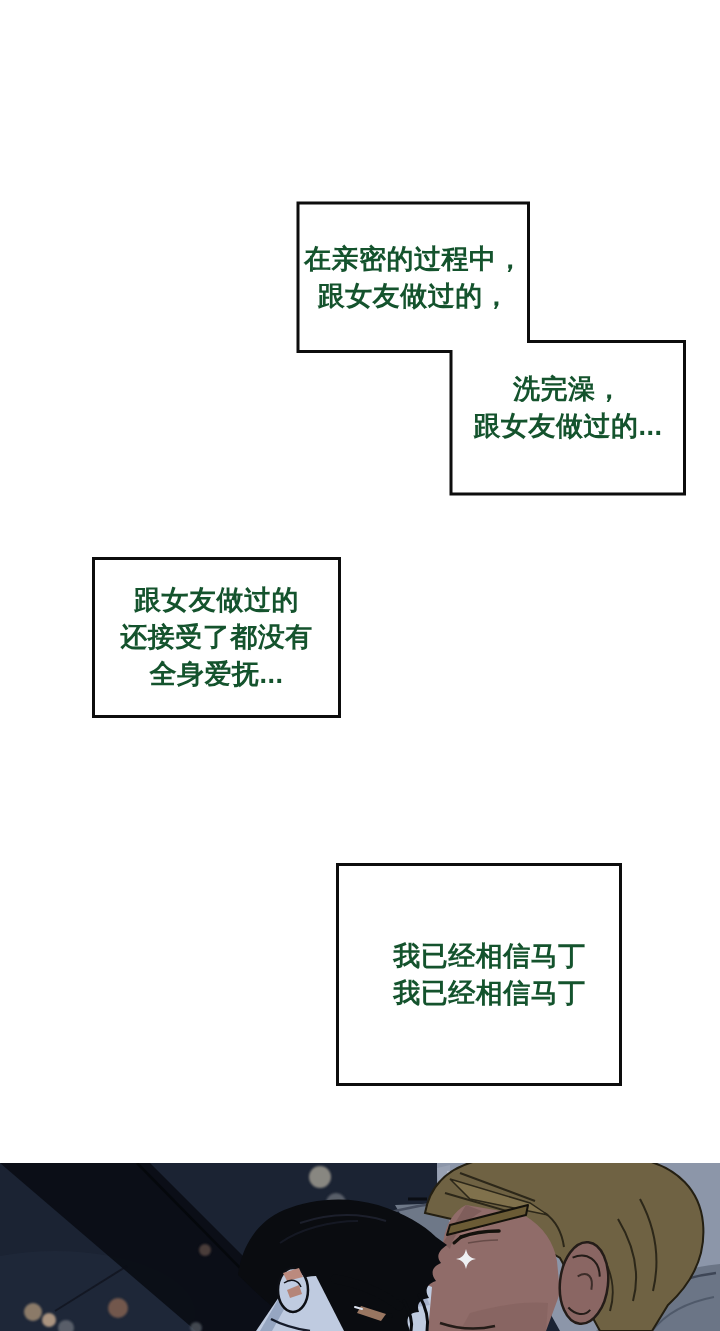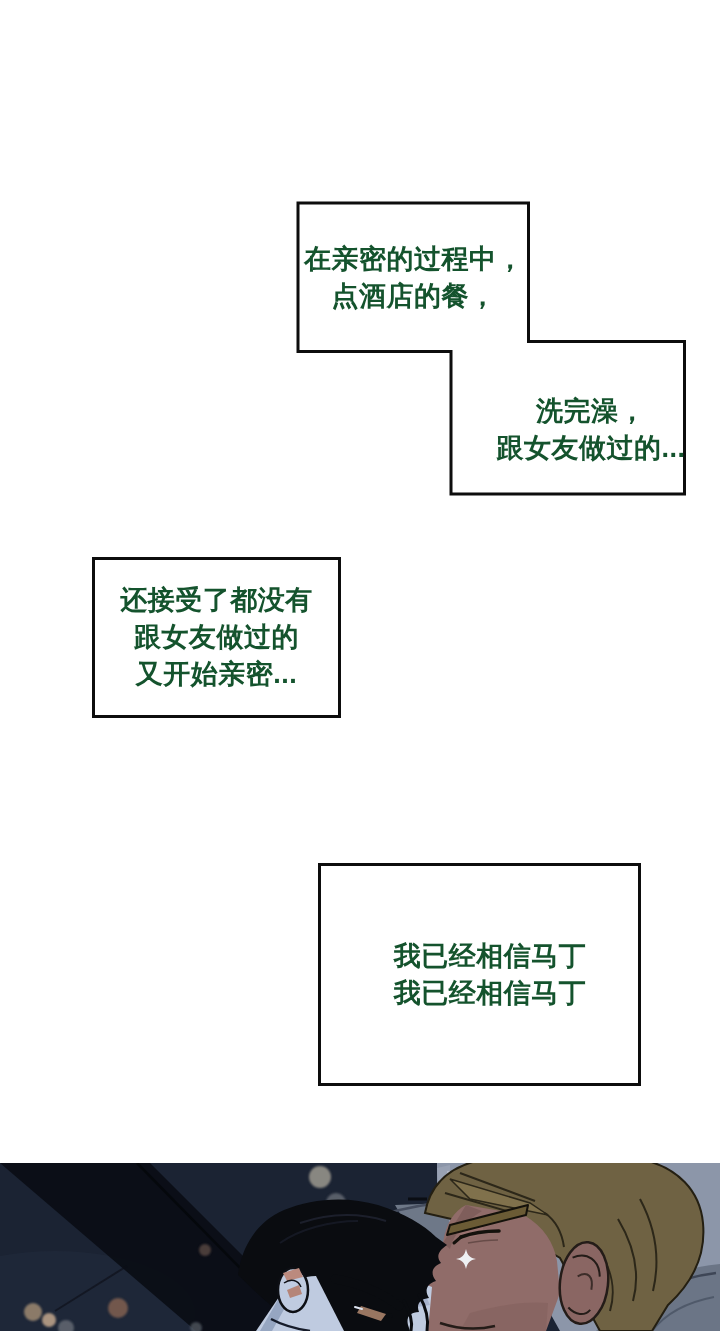--- a/index.html
+++ b/index.html
@@ -19,49 +19,49 @@
     font-weight:bold;font-size:27px;line-height:37px;
     color:#14532d;text-align:center;letter-spacing:.5px;
     white-space:nowrap;
   }
   .box{
     position:absolute;background:#ffffff;
     border:3px solid #0d0d0d;box-sizing:border-box;
   }
   .box .cap{position:static;width:100%;height:100%;}
   .t1{left:299px;top:205px;width:230px;height:145px;}
-  .t2{left:452px;top:357px;width:232px;height:146px;padding-left:23px;}
+  .t2{left:452px;top:335px;width:232px;height:146px;}
   .b3{left:92px;top:557px;width:249px;height:161px;}
-  .b4{left:318px;top:863px;width:323px;height:223px;padding-left:21px;}
+  .b4{left:336px;top:863px;width:286px;height:223px;padding-left:21px;}
   .illus{position:absolute;left:0;top:1163px;width:720px;height:168px;}
 </style>
 </head>
 <body>
 
 <div class="page">
 
   <svg class="bubble-svg" width="720" height="520" viewBox="0 0 720 520">
     <polygon points="298,203 528.5,203 528.5,341.5 684.5,341.5 684.5,494 451,494 451,351.5 298,351.5" fill="#ffffff" stroke="#0d0d0d" stroke-width="3"></polygon>
   </svg>
 
   <div class="cap t1">
     <div>在亲密的过程中，</div>
-    <div>点酒店的餐，</div>
+    <div>跟女友做过的，</div>
   </div>
 
   <div class="cap t2">
     <div>洗完澡，</div>
     <div>跟女友做过的...</div>
   </div>
 
   <div class="box b3">
     <div class="cap">
+      <div>跟女友做过的</div>
       <div>还接受了都没有</div>
-      <div>跟女友做过的</div>
-      <div>又开始亲密...</div>
+      <div>全身爱抚...</div>
     </div>
   </div>
 
   <div class="box b4">
     <div class="cap">
       <div>我已经相信马丁</div>
       <div>我已经相信马丁</div>
     </div>
   </div>
 

